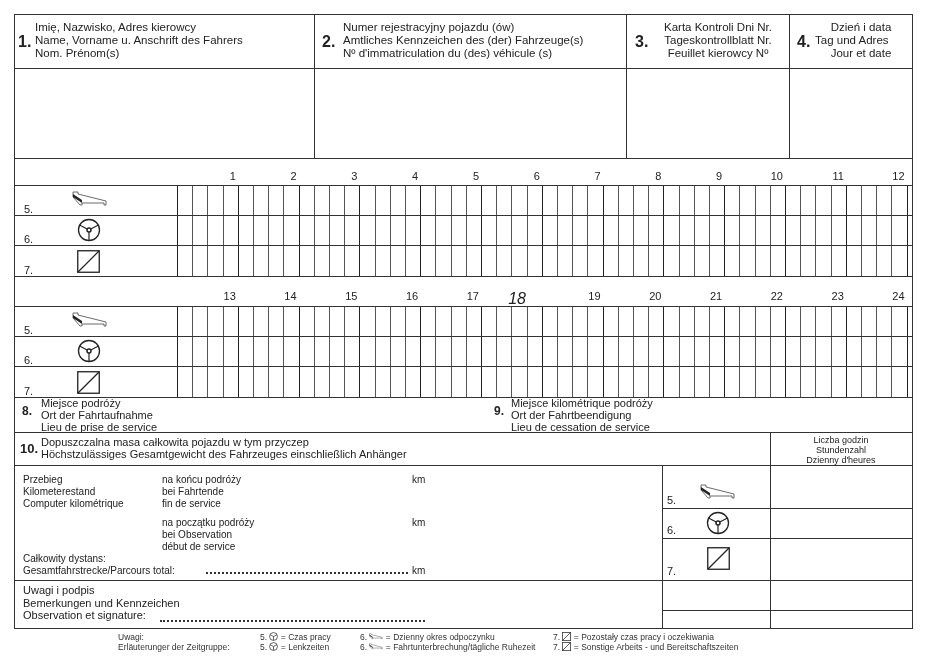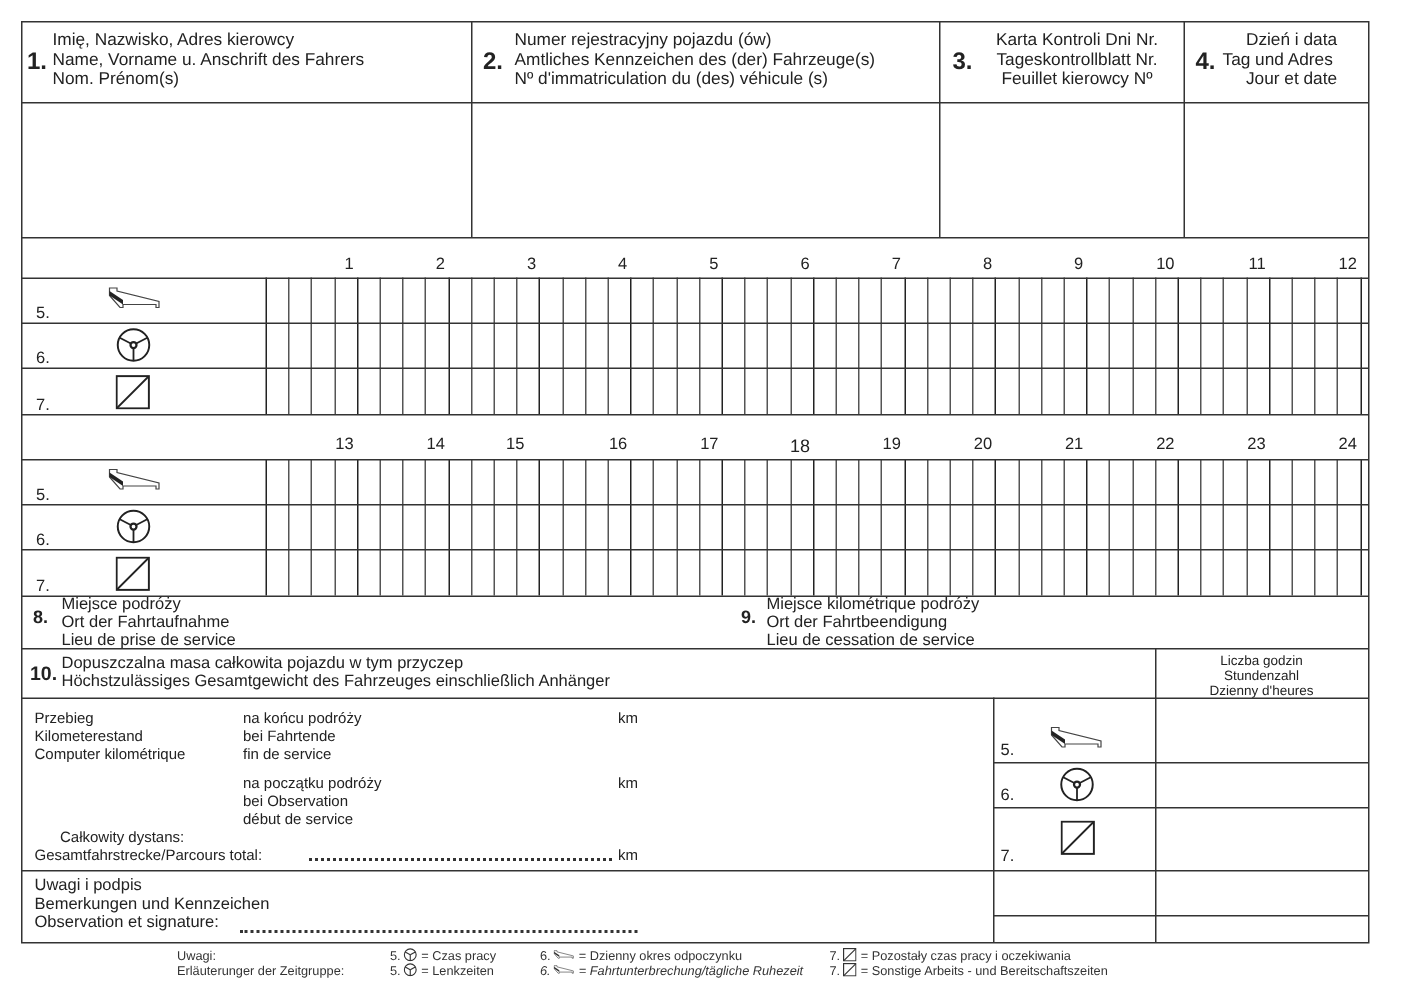--- a/index.html
+++ b/index.html
@@ -457,24 +457,24 @@
     <div style="position: absolute; left: 786px; top: 367px; width: 13.7px; height: 29px;"></div>
     <div style="position: absolute; left: 801.2px; top: 367px; width: 13.7px; height: 29px;"></div>
     <div style="position: absolute; left: 816.4px; top: 367px; width: 13.7px; height: 29px;"></div>
     <div style="position: absolute; left: 831.6px; top: 367px; width: 13.7px; height: 29px;"></div>
     <div style="position: absolute; left: 846.8px; top: 367px; width: 13.7px; height: 29px;"></div>
     <div style="position: absolute; left: 862px; top: 367px; width: 13.7px; height: 29px;"></div>
     <div style="position: absolute; left: 877.2px; top: 367px; width: 13.7px; height: 29px;"></div>
     <div style="position: absolute; left: 892.4px; top: 367px; width: 13.7px; height: 29px;"></div>
     <div style="position: absolute; top: 290px; left: 215.8px; width: 20px; text-align: right; font-size: 11px;">13</div>
     <div style="position: absolute; top: 290px; left: 276.6px; width: 20px; text-align: right; font-size: 11px;">14</div>
-    <div style="position: absolute; top: 290px; left: 337.4px; width: 20px; text-align: left; font-size: 11px;">15</div>
+    <div style="position: absolute; top: 290px; left: 337.4px; width: 20px; text-align: right; font-size: 11px;">15</div>
     <div style="position: absolute; top: 290px; left: 398.2px; width: 20px; text-align: right; font-size: 11px;">16</div>
     <div style="position: absolute; top: 290px; left: 459px; width: 20px; text-align: right; font-size: 11px;">17</div>
-    <div style="position: absolute; top: 290px; left: 520px; width: 20px; text-align: right; font-size: 12px;">18</div>
+    <div style="position: absolute; top: 290px; left: 506px; width: 20px; text-align: right; font-size: 16px; font-style: italic;">18</div>
     <div style="position: absolute; top: 290px; left: 580.6px; width: 20px; text-align: right; font-size: 11px;">19</div>
     <div style="position: absolute; top: 290px; left: 641.4px; width: 20px; text-align: right; font-size: 11px;">20</div>
     <div style="position: absolute; top: 290px; left: 702.2px; width: 20px; text-align: right; font-size: 11px;">21</div>
     <div style="position: absolute; top: 290px; left: 763px; width: 20px; text-align: right; font-size: 11px;">22</div>
     <div style="position: absolute; top: 290px; left: 823.8px; width: 20px; text-align: right; font-size: 11px;">23</div>
     <div style="position: absolute; top: 290px; left: 884.6px; width: 20px; text-align: right; font-size: 11px;">24</div>
   </div>
 
 <div class="rownum" style="left:24px;top:203px;">5.</div>
 <div class="rownum" style="left:24px;top:233px;">6.</div>
@@ -566,21 +566,21 @@
 <div class="small" style="left:412px;top:474px;">km</div>
 
 <div class="small" style="left:162px;top:517px;">
   <div>na początku podróży</div>
   <div>bei Observation</div>
   <div>début de service</div>
 </div>
 <div class="input-area" style="left:290px;top:515px;width:118px;height:14px;"></div>
 <div class="small" style="left:412px;top:517px;">km</div>
 
-<div class="small" style="left:40px;top:553px;">Całkowity dystans:</div>
+<div class="small" style="left:23px;top:553px;">Całkowity dystans:</div>
 <div class="small" style="left:23px;top:565px;">Gesamtfahrstrecke/Parcours total:</div>
 <div class="dots" style="left:206px;top:572px;width:202px;"></div>
 <div class="small" style="left:412px;top:565px;">km</div>
 
 <div class="hl" style="left:14px;top:580px;width:898px;"></div>
 
 <div class="vl" style="left:662px;top:465px;height:163px;"></div>
 <div class="hl" style="left:662px;top:508px;width:250px;"></div>
 <div class="hl" style="left:662px;top:538px;width:250px;"></div>
 <div class="hl" style="left:662px;top:610px;width:250px;"></div>
@@ -641,21 +641,21 @@
 </div>
 
 <div class="tiny" style="left:360px;top:632px;">
   <span>6.</span>
   <svg width="14" height="7" viewBox="0 0 36 16" style="vertical-align:0px;">
       <path d="M1 3 L1 1 L6 1 L6 3 L34 10 L34 14 L32 14 L32 12 L10 12 L10 14 L8 14 L1 6 Z" fill="#fff" stroke="#555" stroke-width="1.2"></path>
       <path d="M1 3 L10 9 L10 12 L1 6 Z" fill="#333"></path>
     </svg>
   <span>= Dzienny okres odpoczynku</span>
 </div>
-<div class="tiny" style="left:360px;top:642px;font-style:italic;">
+<div class="tiny" style="left:360px;top:642px;">
   <span>6.</span>
   <svg width="14" height="7" viewBox="0 0 36 16" style="vertical-align:0px;">
       <path d="M1 3 L1 1 L6 1 L6 3 L34 10 L34 14 L32 14 L32 12 L10 12 L10 14 L8 14 L1 6 Z" fill="#fff" stroke="#555" stroke-width="1.2"></path>
       <path d="M1 3 L10 9 L10 12 L1 6 Z" fill="#333"></path>
     </svg>
   <span>= Fahrtunterbrechung/tägliche Ruhezeit</span>
 </div>
 
 <div class="tiny" style="left:553px;top:632px;">
   <span>7.</span>

